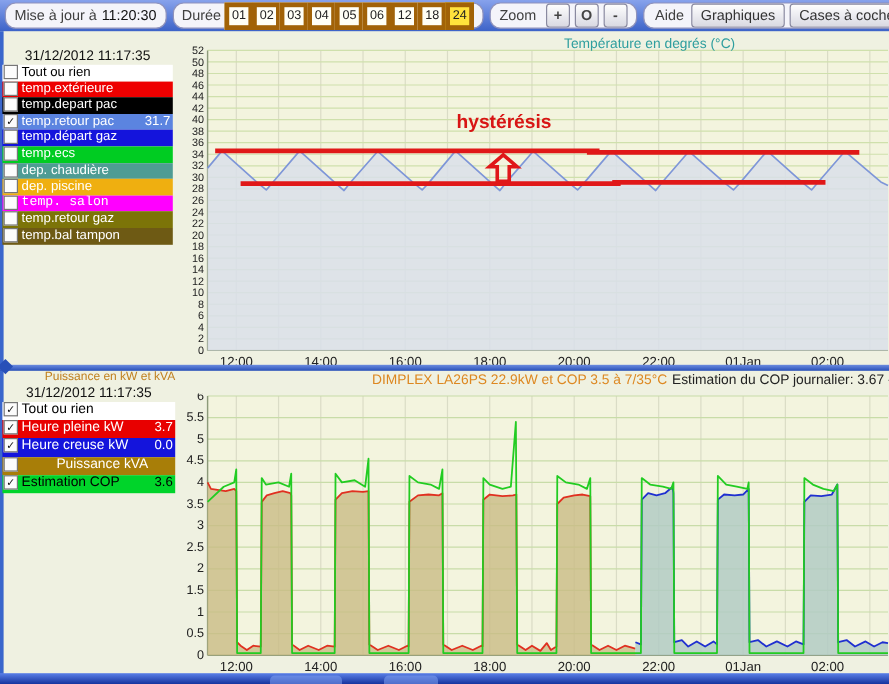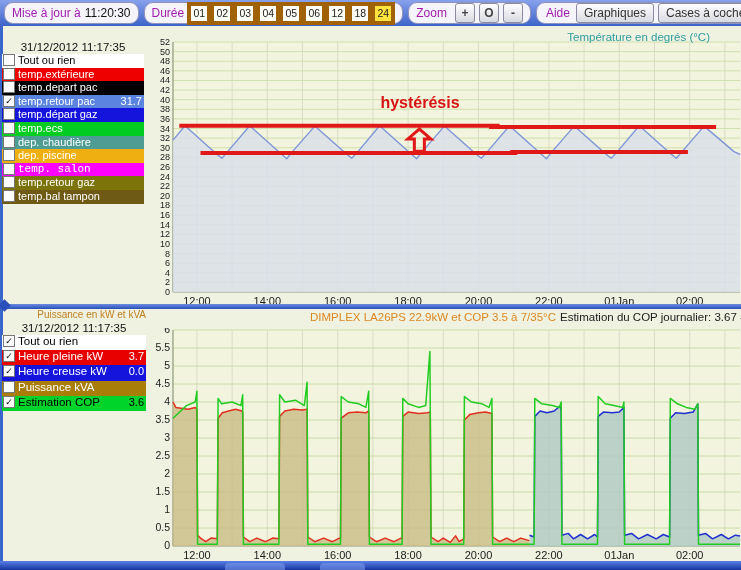--- a/index.html
+++ b/index.html
@@ -9,21 +9,21 @@
   #left-edge{position:absolute;left:0;top:26px;width:3px;height:536px;background:#3A66CC;}
   #bottom-strip{position:absolute;left:0;top:561px;width:741px;height:9px;
     background:linear-gradient(#5A80E8,#16339E);}
   #bottom-strip .blob{position:absolute;top:2px;height:7px;border-radius:4px 4px 0 0;background:#7FA0F0;opacity:.55;}
   
   #toolbar{position:absolute;left:0;top:0;width:741px;height:26px;
     background:linear-gradient(#87A2EC,#3D63C8);display:flex;align-items:center;gap:5px;
     padding-left:4px;box-sizing:border-box;}
   .pill{background:#F4F4FA;border:1px solid #8F92BC;border-radius:9px;height:20px;
     display:inline-flex;align-items:center;padding:0 7px;font-size:12px;white-space:nowrap;}
-  .plabel{color:#a21caf;margin-right:4px;text-align:center;}
+  .plabel{color:#404040;margin-right:4px;text-align:center;}
   .ptime{color:#111;}
   .durbox{width:16px;height:15px;border:4px solid #a16207;background:#FFFFF6;color:#222;
     font-size:10.5px;display:inline-flex;align-items:center;justify-content:center;margin-left:-1px;}
   .durbox.sel{background:#FFE23C;}
   .btn3d{background:linear-gradient(#FEFEFE,#D9D9E2);border:1px solid #8A8AA0;border-radius:3px;
     font-size:12px;color:#333;display:inline-flex;align-items:center;justify-content:center;
     height:18px;padding:0 7px;margin-left:4px;white-space:nowrap;}
   .zbtn{width:18px;padding:0;font-weight:bold;color:#444;}
   
   .side-date{font-size:11.5px;color:#111;text-align:center;height:13px;}
@@ -32,21 +32,21 @@
   #bottom-sidebar .stitle{font-size:10px;color:#C08020;text-align:right;height:13px;}
   .lrow{display:flex;height:13.6px;padding-left:1px;}
   #bottom-sidebar .lrow{height:15.2px;}
   .cbx{width:10px;height:10px;background:#FCFCFC;border:1px solid #777;font-size:9px;
     line-height:10px;text-align:center;color:#111;margin-right:3px;flex:0 0 auto;}
   .llabel{flex:1;font-size:11px;white-space:nowrap;overflow:hidden;}
   #bottom-sidebar .llabel{font-size:11.5px;}
   .lvalue{font-size:11px;padding-right:2px;}
   
   .ctitle{position:absolute;font-size:11.5px;white-space:nowrap;}
-  #temp-title{left:470px;top:31px;width:240px;text-align:right;color:#2E9E9E;}
+  #temp-title{left:470px;top:31px;width:240px;text-align:left;color:#2E9E9E;}
   #dimplex-title{left:298px;top:311px;width:270px;text-align:center;color:#DD8822;}
   #cop-title{left:560px;top:311px;width:181px;color:#222;overflow:hidden;}
   #hysteresis-label{left:370px;top:94px;width:100px;text-align:center;
     font-size:16px;font-weight:bold;color:#D81414;}
   #splitter{position:absolute;left:0;top:304px;width:741px;height:5px;
     background:linear-gradient(#6C8CE0,#2850B8);}
   #splitter .diamond{position:absolute;left:0px;top:-3px;width:9px;height:9px;
     background:#2850B8;transform:rotate(45deg);}
   svg{position:absolute;}
   #temp-chart{left:148px;top:28px;}
@@ -236,21 +236,21 @@
       <div class="lrow" style="background: rgb(232, 0, 0); color: rgb(255, 255, 255);">
         <span class="cbx">✓</span>
         <span class="llabel">Heure pleine kW</span>
         <span class="lvalue">3.7</span>
       </div>
       <div class="lrow" style="background: rgb(20, 20, 220); color: rgb(255, 255, 255);">
         <span class="cbx">✓</span>
         <span class="llabel">Heure creuse kW</span>
         <span class="lvalue">0.0</span>
       </div>
-      <div class="lrow" style="background: rgb(168, 126, 8); color: rgb(255, 255, 255);">
+      <div class="lrow" style="background: rgb(168, 126, 8); color: rgb(255, 255, 255); gap: 29px;">
         <span class="cbx"></span>
         <span class="llabel">Puissance kVA</span>
       </div>
       <div class="lrow" style="background: rgb(0, 212, 42); color: rgb(0, 0, 0);">
         <span class="cbx">✓</span>
         <span class="llabel">Estimation COP</span>
         <span class="lvalue">3.6</span>
       </div>
     </div>
 </div>

